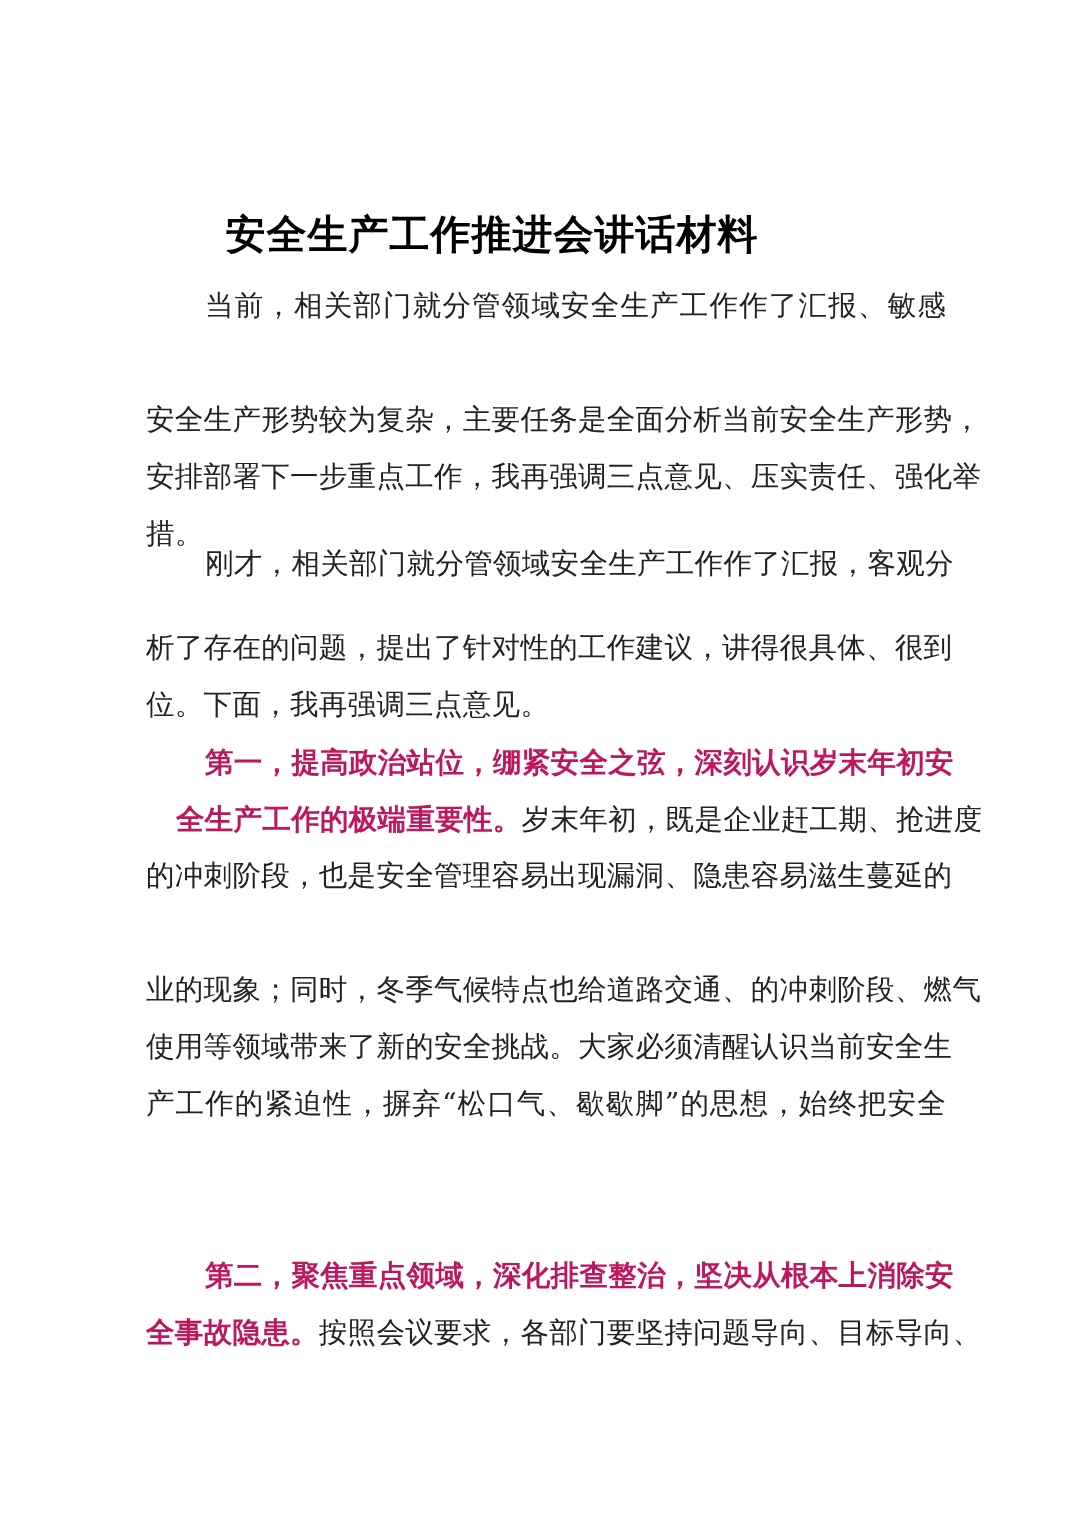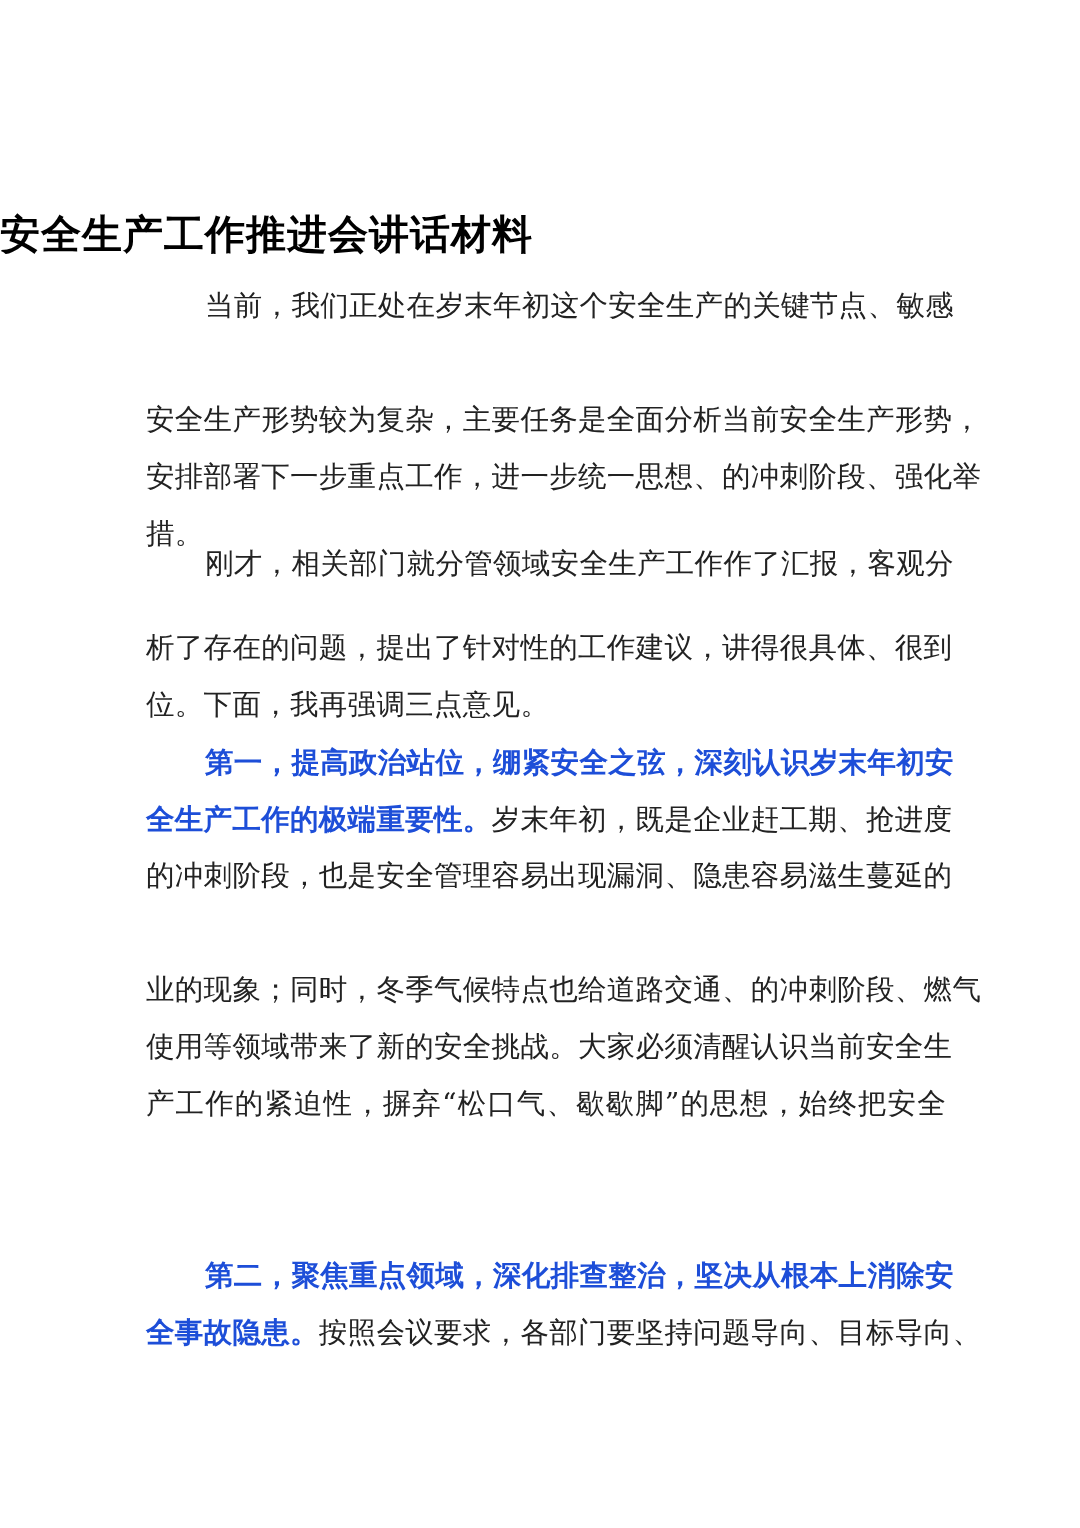--- a/index.html
+++ b/index.html
@@ -1,43 +1,43 @@
 <!DOCTYPE html>
 <html><head>
 <meta charset="utf-8">
 <style>
   html, body { margin: 0; padding: 0; background: #ffffff; }
   body { width: 1080px; height: 1528px; position: relative; overflow: hidden;
          font-family: "DejaVu Serif", "Liberation Serif", serif; color: #1a1a1a; }
   .page { position: absolute; left: 0; top: 0; width: 1080px; height: 1528px; background: #fff; }
-  .title { position: absolute; left: 0; width: 984px; top: 206px; text-align: left;
+  .title { position: absolute; left: 0; width: 984px; top: 206px; text-align: center;
            font-size: 40px; font-weight: bold; letter-spacing: 1px; color: #000; line-height: 56px; }
   .line { position: absolute; left: 146px; width: 800px; font-size: 28.5px; line-height: 40px;
           white-space: nowrap; text-align: justify; text-align-last: justify; color: #222; letter-spacing: 0.3px; }
   .line.indent { left: 205px; width: 741px; }
   .line.last { text-align-last: left; }
-  .b { font-weight: bold; color: #1d4ed8; }
+  .b { font-weight: bold; color: #be185d; }
 </style>
 </head>
 <body>
 
 <div class="page">
   <div class="title">安全生产工作推进会讲话材料</div>
 
-  <div class="line indent" style="top:286px">当前，我们正处在岁末年初这个安全生产的关键节点、敏感</div>
+  <div class="line indent" style="top:286px">当前，相关部门就分管领域安全生产工作作了汇报、敏感</div>
   <div class="line" style="top:400px">安全生产形势较为复杂，主要任务是全面分析当前安全生产形势，</div>
-  <div class="line" style="top:457px">安排部署下一步重点工作，进一步统一思想、的冲刺阶段、强化举</div>
+  <div class="line" style="top:457px">安排部署下一步重点工作，我再强调三点意见、压实责任、强化举</div>
   <div class="line last" style="top:514px">措。</div>
 
   <div class="line indent" style="top:544px">刚才，相关部门就分管领域安全生产工作作了汇报，客观分</div>
   <div class="line" style="top:628px">析了存在的问题，提出了针对性的工作建议，讲得很具体、很到</div>
   <div class="line last" style="top:685px">位。下面，我再强调三点意见。</div>
 
   <div class="line indent b" style="top:742px">第一，提高政治站位，绷紧安全之弦，深刻认识岁末年初安</div>
-  <div class="line" style="top:799px; text-align-last: justify;"><span class="b">全生产工作的极端重要性。</span><span>岁末年初，既是企业赶工期、抢进度</span></div>
+  <div class="line" style="top:799px; text-align-last: justify; margin-left: 30px;"><span class="b">全生产工作的极端重要性。</span><span>岁末年初，既是企业赶工期、抢进度</span></div>
   <div class="line" style="top:856px">的冲刺阶段，也是安全管理容易出现漏洞、隐患容易滋生蔓延的</div>
   <div class="line" style="top:970px">业的现象；同时，冬季气候特点也给道路交通、的冲刺阶段、燃气</div>
   <div class="line" style="top:1027px">使用等领域带来了新的安全挑战。大家必须清醒认识当前安全生</div>
   <div class="line" style="top:1084px">产工作的紧迫性，摒弃“松口气、歇歇脚”的思想，始终把安全</div>
 
   <div class="line indent b" style="top:1255px">第二，聚焦重点领域，深化排查整治，坚决从根本上消除安</div>
   <div class="line" style="top:1312px"><span class="b">全事故隐患。</span><span>按照会议要求，各部门要坚持问题导向、目标导向、</span></div>
 </div>
 
 </body></html>

